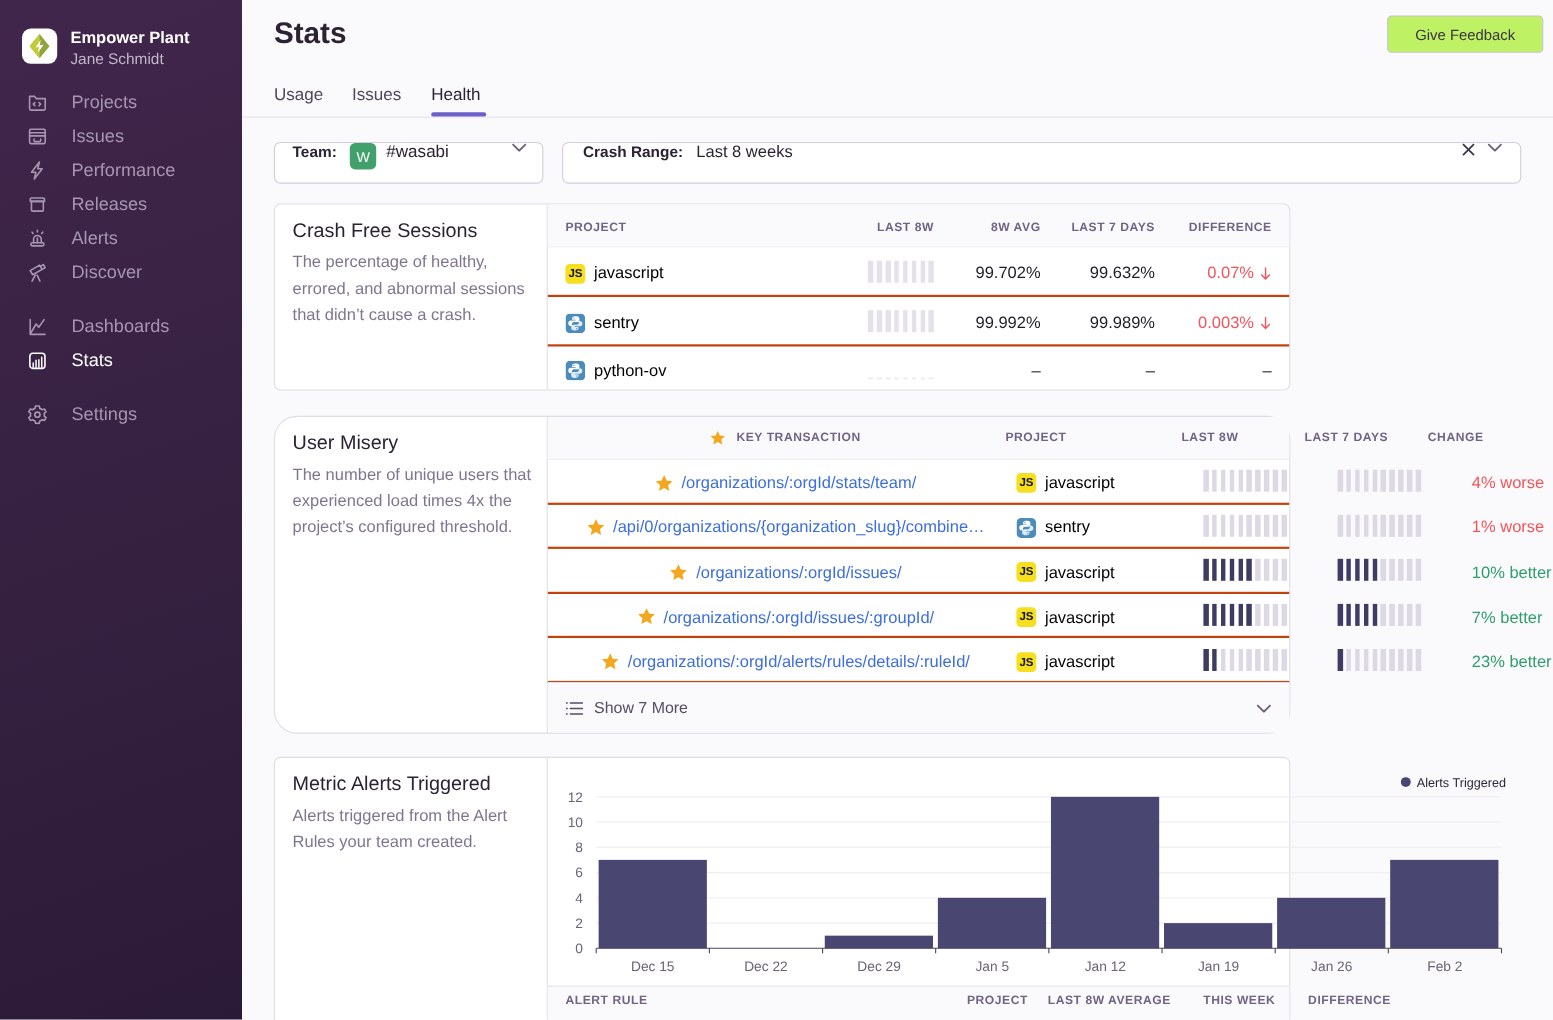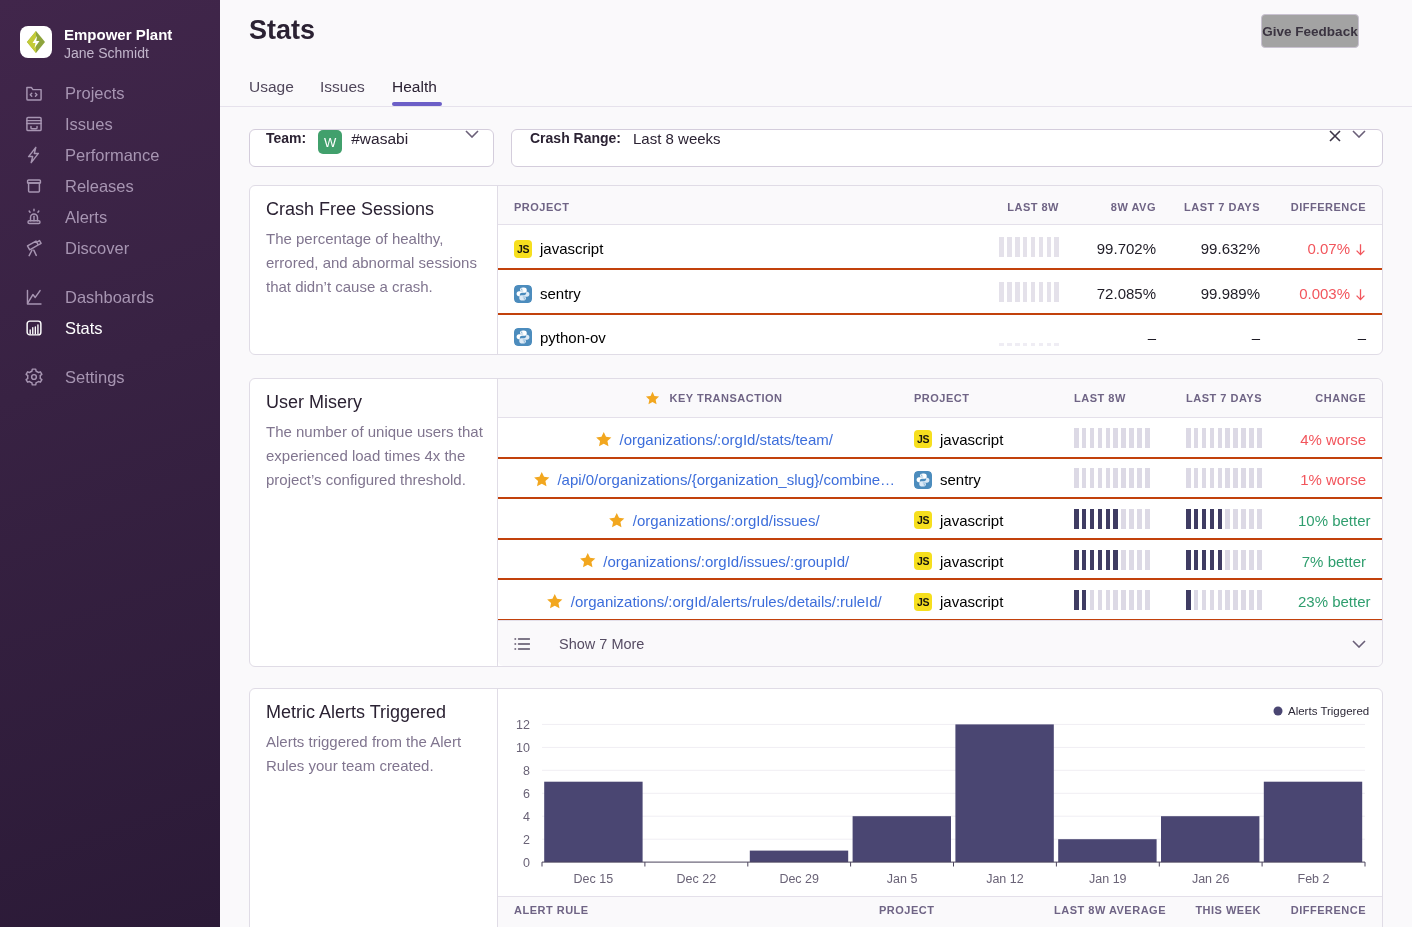--- a/index.html
+++ b/index.html
@@ -16,40 +16,40 @@
 #orgnames .org { color:#fff; font-weight:bold; font-size:15px; line-height:18px; }
 #orgnames .usr { color:#c2b5cb; font-size:14px; line-height:18px; }
 .navitem { position:absolute; left:25px; height:22px; display:flex; color:#a795b2; }
 .navitem svg { width:18px; height:18px; }
 .navitem span { position:absolute; left:40px; font-size:16.5px; white-space:nowrap; }
 .navitem.active { color:#ffffff; }
 
 
 #main { position:absolute; left:220px; top:0; width:1192px; height:927px; }
 h1.title { position:absolute; left:29px; top:15px; font-size:27px; font-weight:bold; color:#2b2233; }
-#feedback { position:absolute; left:1041px; top:14px; width:98px; height:34px; background:#a3a3a3;
-  border:1px solid #c9c2d1; border-radius:4px; font-weight:bold; font-size:13.5px; color:#3a3340;
+#feedback { position:absolute; left:1041px; top:14px; width:142px; height:34px; background:#bef264;
+  border:1px solid #c9c2d1; border-radius:4px; font-weight:normal; font-size:13.5px; color:#3a3340;
   display:flex; align-items:center; justify-content:center; }
 .tab { position:absolute; top:78px; font-size:15.5px; color:#50475b; }
 .tab.active { color:#2b2233; }
 #tabline { position:absolute; left:0; top:106px; width:1192px; height:1px; background:#e6e2ec; }
 #tabunder { position:absolute; left:172px; top:102px; width:50px; height:4px; background:#6c5fc7; border-radius:2px; }
 
 
 .ctrl { position:absolute; top:129px; height:38px; background:#fff; border:1px solid #d4cdDC; border-radius:6px;
   display:flex; align-items:flex-start; }
 #teamctrl { left:29px; width:245px; }
 #datectrl { left:291px; width:872px; }
 .ctrl .lbl { font-weight:bold; font-size:14px; color:#2b2233; }
 #teambadge { width:24px; height:24px; border-radius:5px; background:#41a06c; color:#fff; font-size:13px;
   display:flex; align-items:center; justify-content:center; margin:0 9px 0 12px; }
 .chev { stroke:#6a5f78; stroke-width:1.6; fill:none; }
 
 
-.panel { position:absolute; left:29px; width:1134px; background:#fff; border:1px solid #e0dce6; border-radius:6px; }
+.panel { position:absolute; left:29px; width:924px; background:#fff; border:1px solid #e0dce6; border-radius:6px; }
 .leftcol { position:absolute; left:0; top:0; bottom:0; width:248px; border-right:1px solid #e0dce6; padding:13px 9px 16px 16px; }
 .leftcol h2 { font-size:18px; font-weight:normal; color:#2b2233; margin-bottom:7px; }
 .leftcol p { font-size:15px; line-height:24px; color:#80758f; }
 .tbl { position:absolute; left:248px; top:0; right:0; bottom:0; }
 .thead { display:grid; align-items:center; background:#faf9fb; border-bottom:1px solid #e4e0ea;
   font-size:11px; font-weight:bold; letter-spacing:.5px; color:#6f6485; border-radius:0 6px 0 0; }
 .trow { display:grid; align-items:center; border-bottom:2px solid #c2410c; font-size:15px; white-space:nowrap; padding-top:4px !important; }
 .trow:last-child { border-bottom:none; }
 .r { text-align:right; }
 .projcell { display:flex; align-items:center; }
@@ -69,28 +69,28 @@
 .red { color:#f2555c; }
 .green { color:#2f9e6e; }
 
 
 #p1 { top:185px; height:170px; }
 #p1 .thead { height:39px; grid-template-columns:1fr 100px 97px 104px 106px; padding:4px 16px 0 16px; }
 #p1 .trow { grid-template-columns:1fr 100px 97px 104px 106px; padding:0 16px; height:45px; }
 #p1 .trow.short { height:40px; }
 
 
-#p2 { top:378px; height:289px; }
+#p2 { top:378px; height:289px;border-radius:21px; }
 #p2 .thead { height:39px; grid-template-columns:400px 160px 112px 112px 1fr; padding:0 16px; }
-#p2 .trow { grid-template-columns:400px 160px 112px 112px 1fr; padding:0 16px; height:40.6px; font-size:15px; }
+#p2 .trow { grid-template-columns:400px 160px 112px 112px 1fr; padding:0 16px; height:40.6px; font-size:15px;gap:10px; }
 .star { width:17.5px; height:17.5px; display:inline-block; vertical-align:middle; }
 .keycell { display:flex; align-items:center;justify-content:center; }
 .keycell a { color:#3d6edb; margin-left:7px; white-space:nowrap; }
 #p2 .foot { position:absolute; left:0; bottom:0; width:100%; height:46px; background:#faf9fb; border-top:1px solid #e4e0ea;
-  border-radius:0 0 6px 6px; display:flex; align-items:center; padding:0 16px; color:#564c63; font-size:14.5px;gap:19px; }
+  border-radius:0 0 6px 6px; display:flex; align-items:center; padding:0 16px; color:#564c63; font-size:14.5px; }
 
 
 #p3 { top:688px; height:400px; }
 #p3 .thead3 { position:absolute; left:248px; right:0; top:207px; height:40px; background:#faf9fb; border-top:1px solid #e4e0ea;
   display:grid; grid-template-columns:365px 1fr 130px 95px 105px; align-items:start; padding:7px 16px 0 16px;
   font-size:11px; font-weight:bold; letter-spacing:.5px; color:#6f6485; }
 </style>
 </head>
 <body>
 
@@ -253,21 +253,21 @@
         <span class="r"><span class="spark">
               <i></i>
               <i></i>
               <i></i>
               <i></i>
               <i></i>
               <i></i>
               <i></i>
               <i></i>
             </span></span>
-        <span class="r num">72.085%</span>
+        <span class="r num">99.992%</span>
         <span class="r num">99.989%</span>
         <span class="r red">0.003%<svg style="margin-left:5px;vertical-align:-1.5px;" width="11" height="13" viewBox="0 0 11 13">
               <path d="M5.5 1.2v10M1.6 7.6l3.9 4 3.9-4" stroke="#f2555c" stroke-width="1.3" fill="none"></path>
             </svg></span>
       </div>
       <div class="trow short">
         <span class="projcell">
             <span class="badge pybadge">
               <svg width="18" height="18" viewBox="0 0 16 16">
                 <rect width="16" height="16" rx="3.5" fill="#4c8cbd"></rect>

